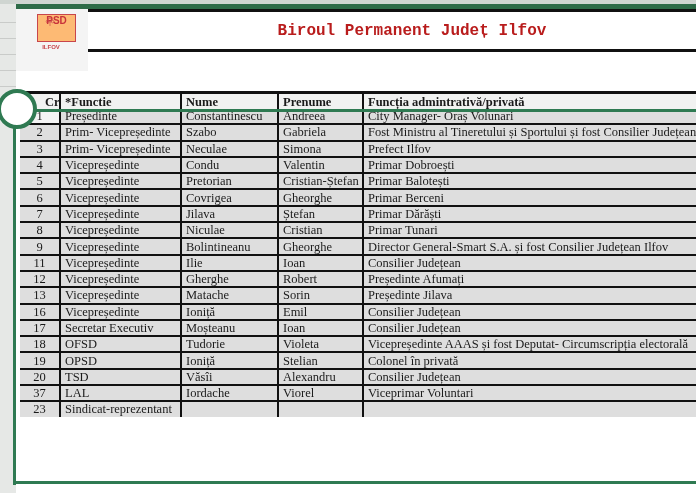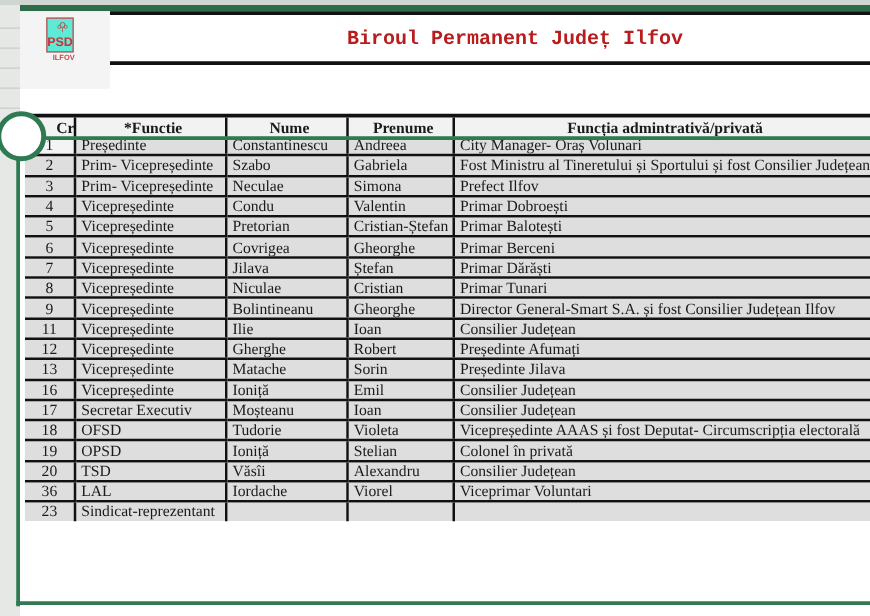--- a/index.html
+++ b/index.html
@@ -24,43 +24,43 @@
     display:flex; align-items:center; justify-content:center;
   }
   .title-text {
     font-weight:bold; font-size:16px; color:#b91c1c; margin-left:40px;font-family:Liberation Mono, monospace;
   }
   .title-black2 { position:absolute; left:88px; top:49px; width:608px; height:3px; background:#111; }
   .logo-box {
     position:absolute; left:16px; top:9px; width:72px; height:62px; background:#f4f4f4;
   }
   .logo-badge {
-    position:absolute; left:21px; top:5px; width:22px; height:28px;
-    border:1.5px solid #c8454b; background:#5eead4; box-sizing:border-box;
-    display:flex; flex-direction:column; align-items:center; justify-content:flex-end;
+    position:absolute; left:21px; top:5px; width:39px; height:28px;
+    border:1.5px solid #c8454b; background:#fdba74; box-sizing:border-box;
+    display:flex; flex-direction:column; align-items:center; 
   }
   .logo-rose { position:absolute; top:2px; left:7px; width:10px; height:9px; }
   .logo-psd { font-family:"Liberation Sans",sans-serif; font-weight:bold; color:#c8323a; font-size:10px; line-height:11px; margin-bottom:1px; }
   .logo-sub { position:absolute; left:20px; top:35px; width:30px; text-align:center; font-family:"Liberation Sans",sans-serif; font-weight:bold; font-size:6px; color:#c8454b; }
 
   .header-black { position:absolute; left:16px; top:91px; width:680px; height:3px; background:#111; }
 
   
   .table {
     position:absolute; left:20px; top:94px; width:676px;
     border-collapse:collapse; table-layout:fixed;
     font-size:12.5px;
   }
   .table td, .table th {
     height:14.3px; line-height:14px; padding:0 0 0 4px;
     border-bottom:2px solid #111; border-left:2px solid #111;
     white-space:nowrap; overflow:hidden; text-align:left;
     background:#dedede;
   }
-  .table th { background:#f1f2f1; font-weight:bold; border-bottom:none; height:15px;text-align:center; }
+  .table th { background:#f1f2f1; font-weight:bold; border-bottom:none; height:15px; }
   .table td.num { text-align:center; padding:0; border-left:none; }
   .table th.num { border-left:none; padding:0 0 0 25px; }
   .table tr.first td.num { background:#f4f4f4; }
   .table tr.last td { border-bottom:none; }
 
   
   .sel-top { position:absolute; left:16px; top:109px; width:680px; height:3px; background:#2f7a52; }
   .sel-left { position:absolute; left:13px; top:124px; width:3px; height:361px; background:#2f7a52; }
   .sel-bottom { position:absolute; left:13px; top:481px; width:683px; height:3px; background:#2f7a52; }
   .sel-handle {
@@ -233,21 +233,21 @@
         <td>Colonel în privată</td>
       </tr>
       <tr>
         <td class="num">20</td>
         <td>TSD</td>
         <td>Văsîi</td>
         <td>Alexandru</td>
         <td>Consilier Județean</td>
       </tr>
       <tr>
-        <td class="num">36</td>
+        <td class="num">37</td>
         <td>LAL</td>
         <td>Iordache</td>
         <td>Viorel</td>
         <td>Viceprimar Voluntari</td>
       </tr>
       <tr class="last">
         <td class="num">23</td>
         <td>Sindicat-reprezentant</td>
         <td></td>
         <td></td>

